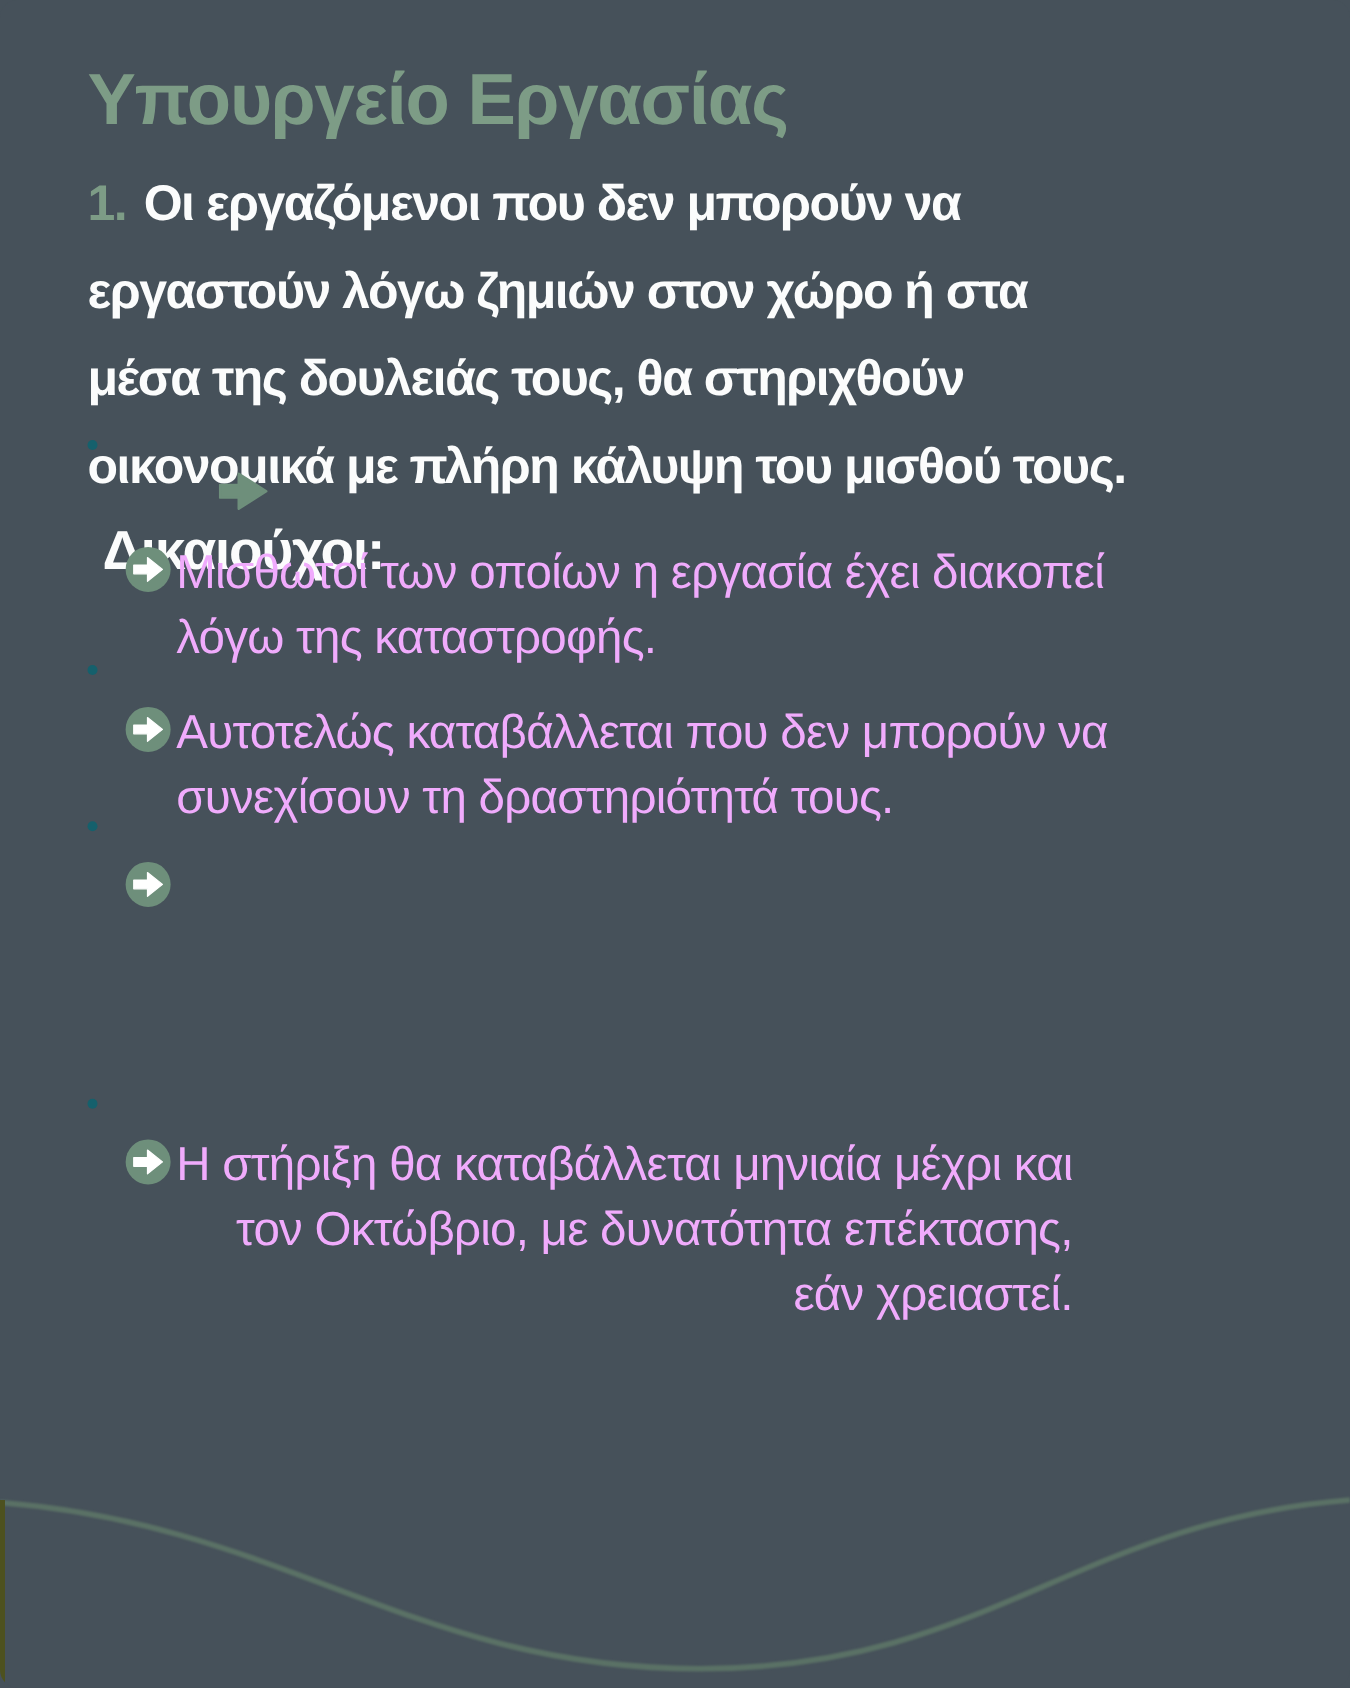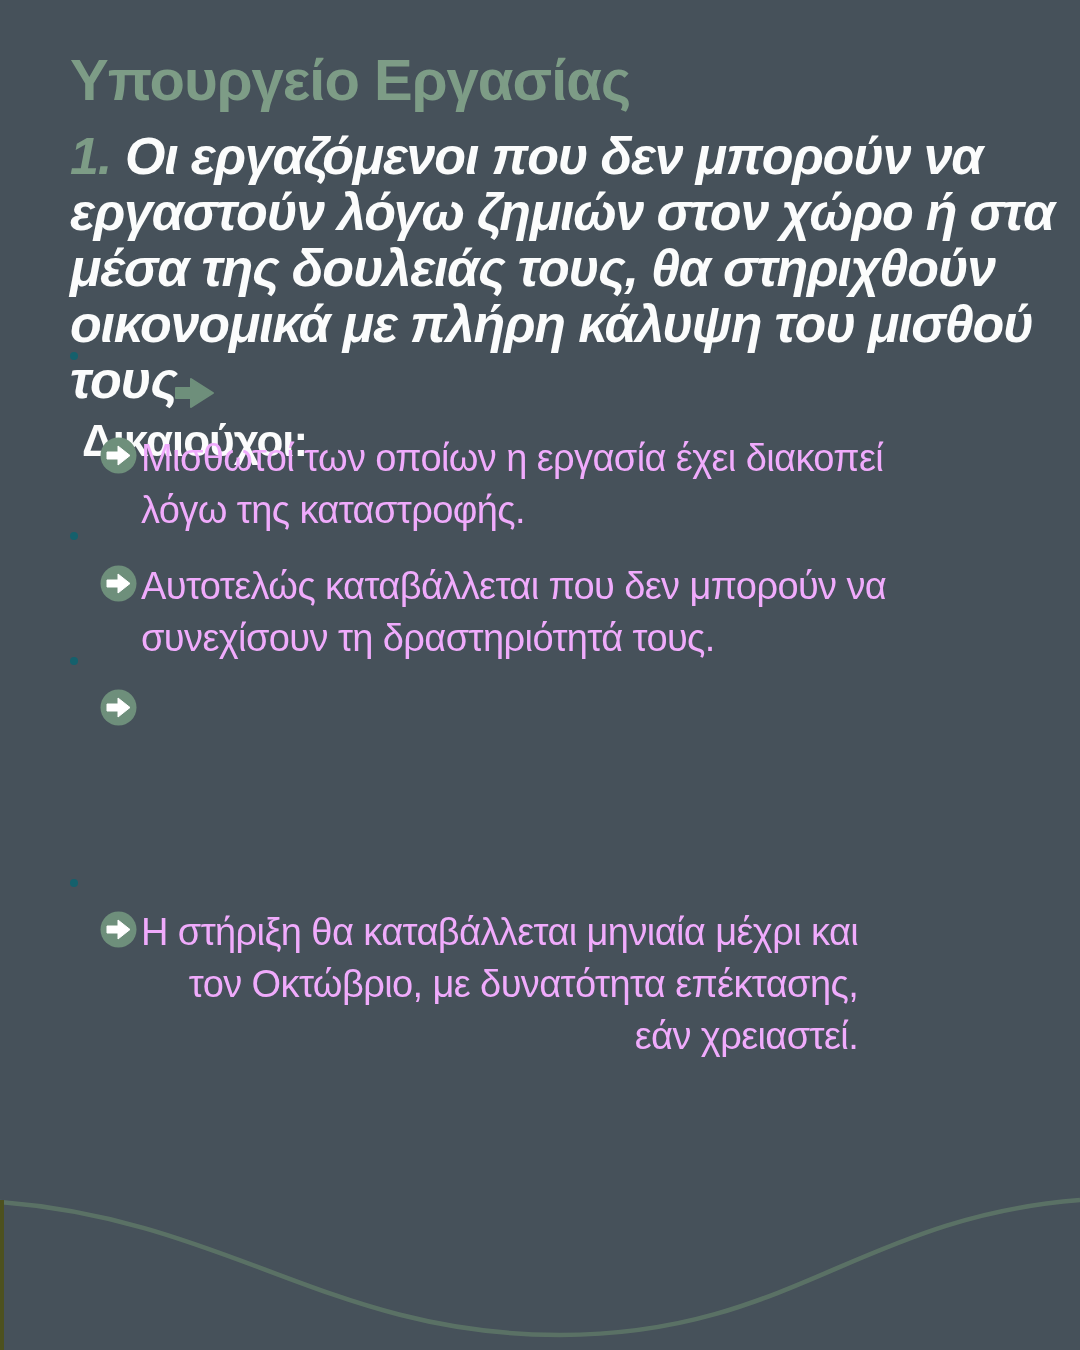--- a/index.html
+++ b/index.html
@@ -4,32 +4,31 @@
 <style>
   html,body{margin:0;padding:0;}
   body{
     width:1080px;height:1350px;
     font-family:"Liberation Sans","DejaVu Sans",sans-serif;
     background:#46515a;
     overflow:hidden;
   }
   .slide{
     position:relative;width:1080px;height:1350px;
-    background:#46515a;overflow:hidden;
+    background:#46515a;overflow:hidden;border-radius:14px;
   }
   .title{
     position:absolute;left:70px;top:46px;margin:0;
     font-size:58px;font-weight:bold;letter-spacing:-1px;
     color:#7d9c86;
   }
   .intro{
     position:absolute;left:70px;top:128px;margin:0;width:1000px;
-    font-size:52px;font-weight:bold;line-height:56px;letter-spacing:-1.2px;
+    font-size:40px;font-weight:bold;line-height:70px;letter-spacing:-1.2px;
     color:#fbfcfc;
-    font-style:italic;
   }
   .intro .num{color:#7d9c86;margin-right:14px;}
   .intro .intro-text{white-space:pre-line;}
   .tiny-dot{
     position:absolute;left:70px;width:8px;height:8px;border-radius:50%;
     background:#15606c;
   }
   .dot1{top:352px;} .dot2{top:532px;} .dot3{top:657px;} .dot4{top:879px;}
   .section-row{
     position:absolute;left:82px;top:376px;

